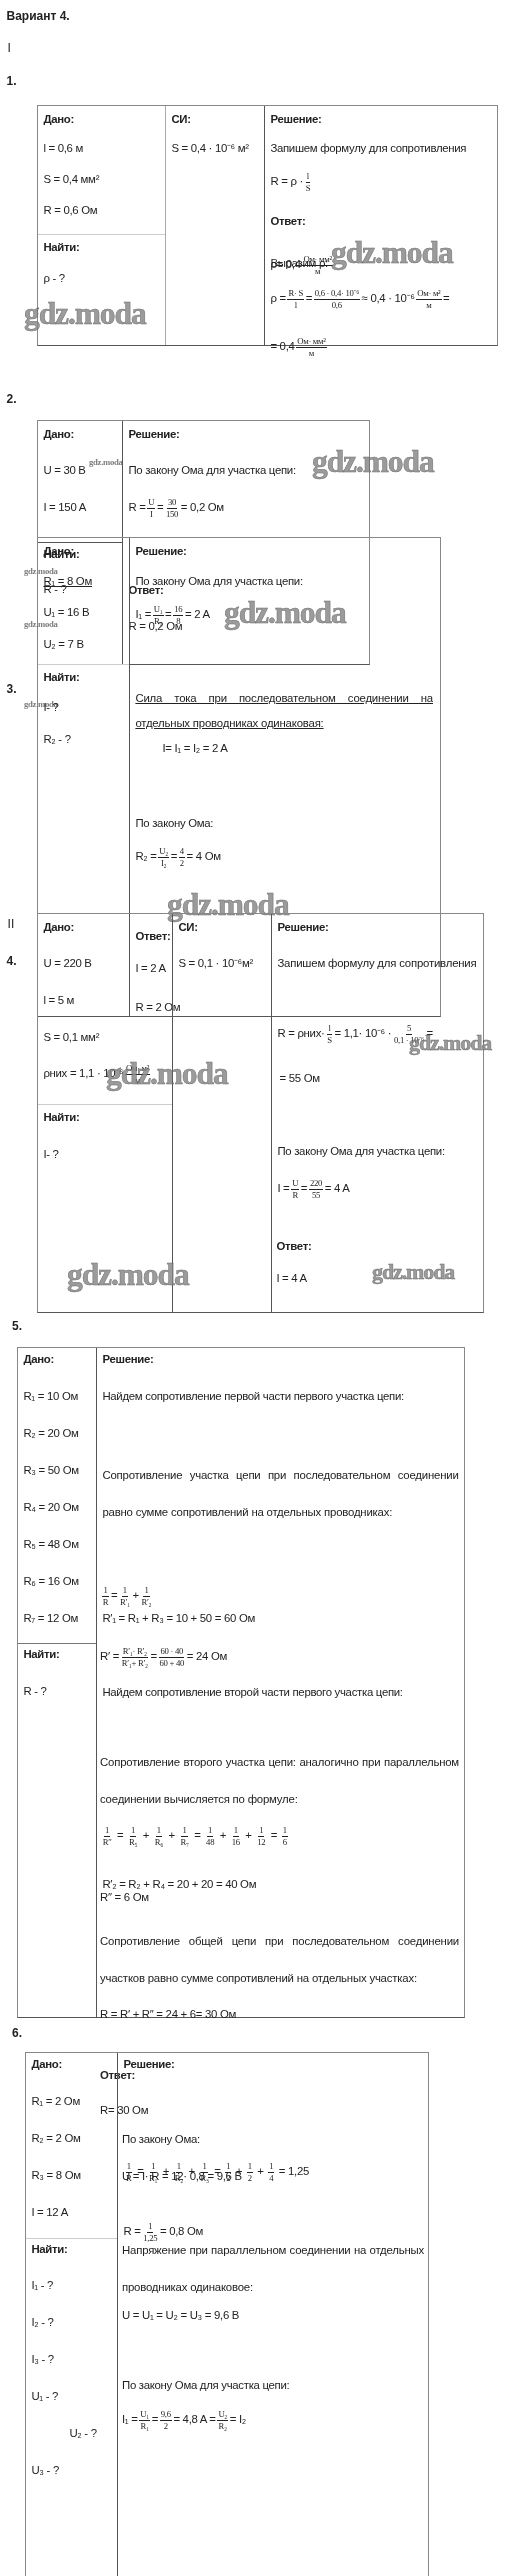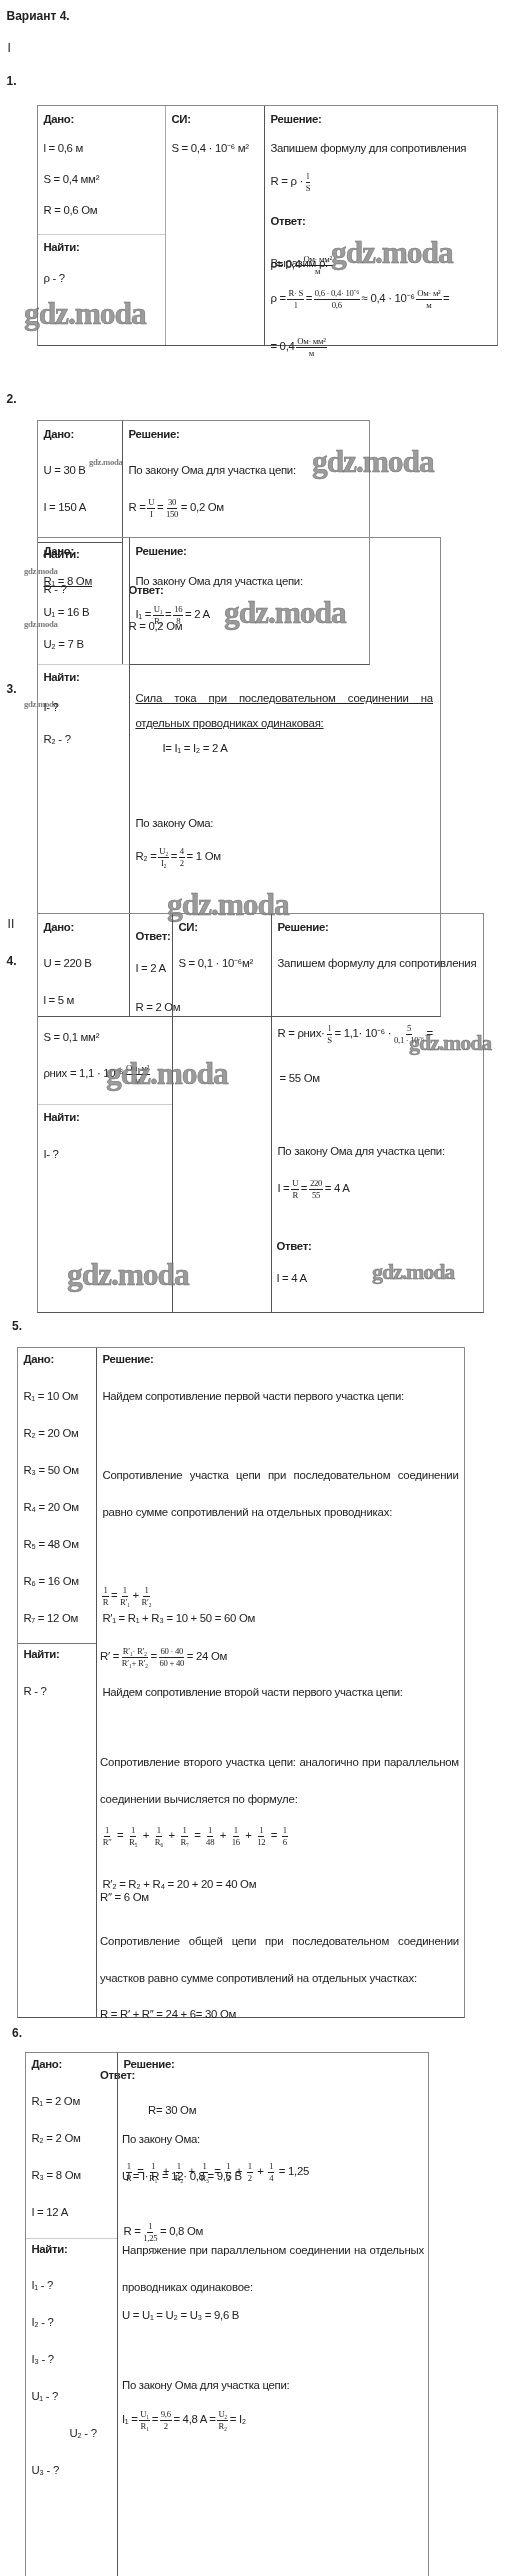--- a/index.html
+++ b/index.html
@@ -148,21 +148,21 @@
     <div class="abs par" style="left:5.4px;right:7px;top:148px;text-decoration:underline;" data-name="solution-paragraph">Сила тока при последовательном соединении на отдельных проводниках одинаковая:</div>
     <div class="abs ln" style="left:5.4px;top:204px;margin-left:27px;" data-name="formula-line">I= I₁ = I₂ = 2 A</div>
     <div class="abs ln" style="left:5.4px;top:279px;" data-name="solution-text">По закону Ома:</div>
     <div class="abs ln" style="left:5.4px;top:308px;" data-name="formula">
       <span>R₂ =</span><span class="frac">
           <span class="n">U₂</span>
           <span class="d">I₂</span>
         </span><span>=</span><span class="frac">
           <span class="n">4</span>
           <span class="d">2</span>
-        </span><span>= 1 Ом</span>
+        </span><span>= 4 Ом</span>
     </div>
     <div class="abs lbl" style="left:5.4px;top:392px;" data-name="answer-label">Ответ:</div>
     <div class="abs ln" style="left:5.4px;top:424px;" data-name="answer-value">I = 2 A</div>
     <div class="abs ln" style="left:5.4px;top:455px;margin-top:12px;" data-name="answer-value">R = 2 Ом</div>
   </div>
 </div>
 <style>
   [data-name="task-3-table-main"] [data-name="answer-value"]:last-child { top: 451px !important; }
 </style>
 <div class="wm sm" style="left:24px;top:619px;" data-name="watermark">gdz.moda</div>
@@ -307,21 +307,21 @@
       <span class="d">12</span>
     </span> = <span class="frac">
       <span class="n">1</span>
       <span class="d">6</span>
     </span>
 </div>
 <div class="abs ln" style="left:100px;top:1891px;" data-name="formula-line">R″ = 6 Ом</div>
 <div class="abs par" style="left:100px;width:359px;top:1923px;line-height:37px;" data-name="solution-paragraph">Сопротивление общей цепи при последовательном соединении участков равно сумме сопротивлений на отдельных участках:</div>
 <div class="abs ln" style="left:100px;top:2008px;margin-top:0px;" data-name="formula-line">R = R′ + R″ = 24 + 6= 30 Ом</div>
 <div class="abs lbl" style="left:100px;top:2069px;margin-top:0px;" data-name="answer-label">Ответ:</div>
-<div class="abs ln" style="left:100px;top:2104px;margin-left:48px;" data-name="answer-value">R= 30 Ом</div>
+<div class="abs ln" style="left:100px;top:2104px;" data-name="answer-value">R= 30 Ом</div>
 <style>
   
   [data-name="task-5-table"] { height: 671px !important; top: 1347px !important; }
 </style>
 
 <style>
 </style>
 
 <div class="abs heading" style="left:12px;top:2026px;margin-top:0px;" data-name="task-6-number">6.</div>
 <div class="tbl" style="left:25px;top:2052px;width:404px;height:523px;" data-name="task-6-table">

